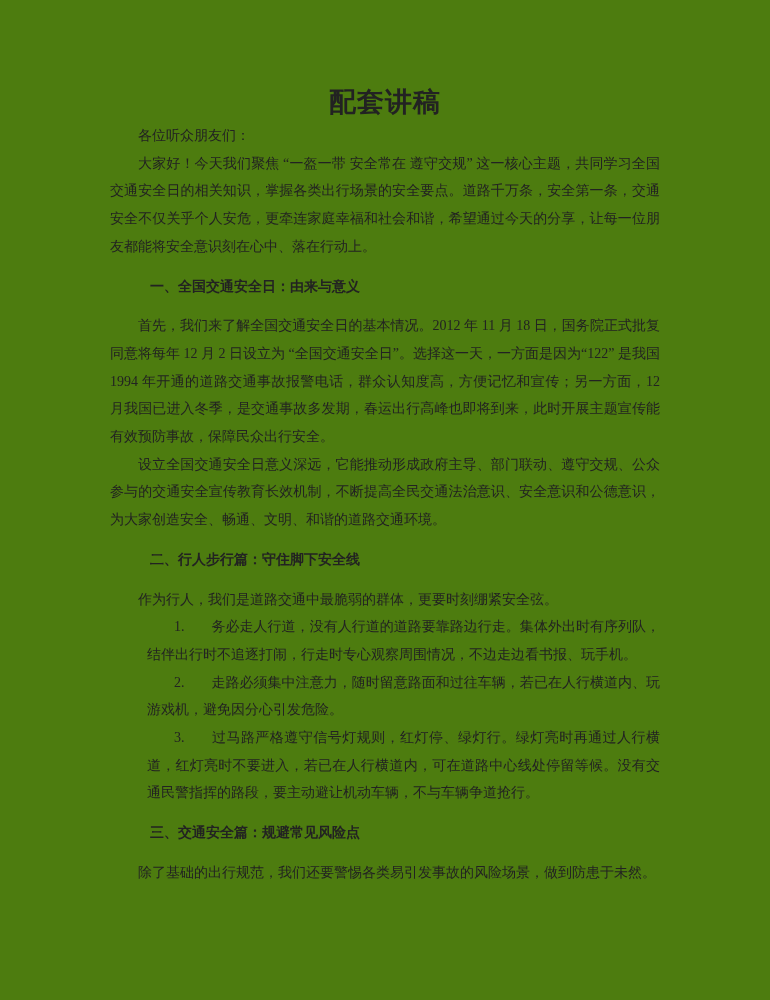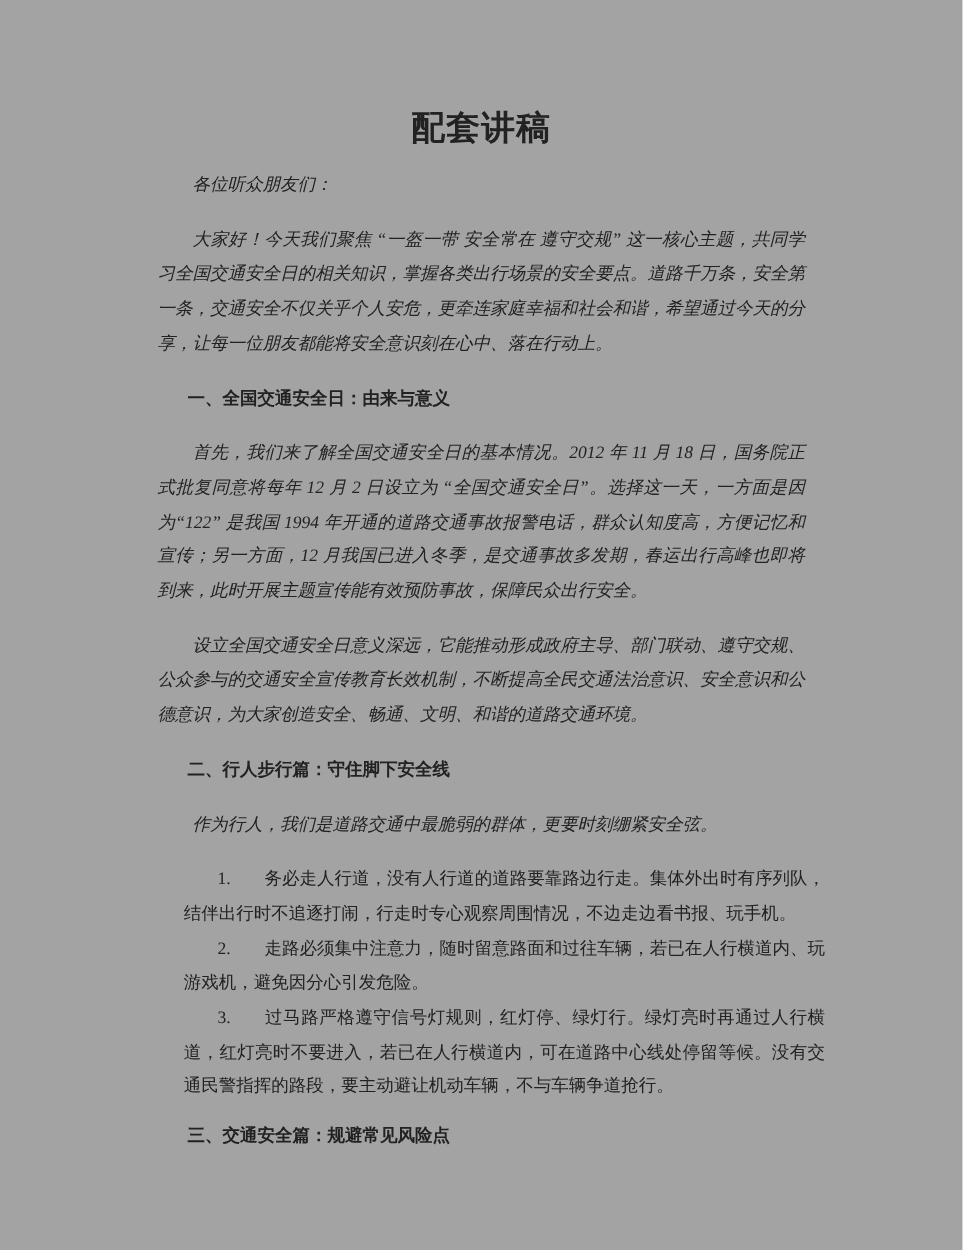--- a/index.html
+++ b/index.html
@@ -1,44 +1,43 @@
 <!DOCTYPE html>
 <html><head>
 <meta charset="utf-8">
 <style>
   html, body { margin: 0; padding: 0; background: #ffffff; }
   .page {
     position: relative;
     width: 770px;
     height: 1000px;
     margin: 0 auto;
-    background: #a3a3a3;
+    background: #4d7c0f;
     overflow: hidden;
     font-family: "Liberation Serif", "DejaVu Serif", serif;
     color: #222222;
     box-sizing: border-box;
     padding: 85px 110px 0 110px;
   }
   .doc-title {
     font-size: 27px;
     line-height: 34px;
     font-weight: bold;
     text-align: center;
     letter-spacing: 1px;
     margin: 0 0 3px 0;
   }
   .doc-body {
     font-size: 14px;
     line-height: 27.7px;
     text-align: justify;
   }
   .para {
-    margin: 16px;
+    margin: 0;
     text-indent: 28px;
-    font-style: italic;
   }
   .heading {
     margin: 12px;
     text-indent: 28px;
     font-weight: bold;
   }
   .list-item {
     margin: 0 0 0 37px;
     text-indent: 27px;
   }
@@ -57,14 +56,15 @@
       <div class="para">大家好！今天我们聚焦 “一盔一带 安全常在 遵守交规” 这一核心主题，共同学习全国交通安全日的相关知识，掌握各类出行场景的安全要点。道路千万条，安全第一条，交通安全不仅关乎个人安危，更牵连家庭幸福和社会和谐，希望通过今天的分享，让每一位朋友都能将安全意识刻在心中、落在行动上。</div>
       <div class="heading">一、全国交通安全日：由来与意义</div>
       <div class="para">首先，我们来了解全国交通安全日的基本情况。2012 年 11 月 18 日，国务院正式批复同意将每年 12 月 2 日设立为 “全国交通安全日”。选择这一天，一方面是因为“122” 是我国 1994 年开通的道路交通事故报警电话，群众认知度高，方便记忆和宣传；另一方面，12 月我国已进入冬季，是交通事故多发期，春运出行高峰也即将到来，此时开展主题宣传能有效预防事故，保障民众出行安全。</div>
       <div class="para">设立全国交通安全日意义深远，它能推动形成政府主导、部门联动、遵守交规、公众参与的交通安全宣传教育长效机制，不断提高全民交通法治意识、安全意识和公德意识，为大家创造安全、畅通、文明、和谐的道路交通环境。</div>
       <div class="heading">二、行人步行篇：守住脚下安全线</div>
       <div class="para">作为行人，我们是道路交通中最脆弱的群体，更要时刻绷紧安全弦。</div>
       <div class="list-item"><span>1.</span><span class="tab"></span><span>务必走人行道，没有人行道的道路要靠路边行走。集体外出时有序列队，结伴出行时不追逐打闹，行走时专心观察周围情况，不边走边看书报、玩手机。</span></div>
       <div class="list-item"><span>2.</span><span class="tab"></span><span>走路必须集中注意力，随时留意路面和过往车辆，若已在人行横道内、玩游戏机，避免因分心引发危险。</span></div>
       <div class="list-item"><span>3.</span><span class="tab"></span><span>过马路严格遵守信号灯规则，红灯停、绿灯行。绿灯亮时再通过人行横道，红灯亮时不要进入，若已在人行横道内，可在道路中心线处停留等候。没有交通民警指挥的路段，要主动避让机动车辆，不与车辆争道抢行。</span></div>
       <div class="heading">三、交通安全篇：规避常见风险点</div>
+      <div class="para">除了基础的出行规范，我们还要警惕各类易引发事故的风险场景，做到防患于未然。</div>
     </div>
 </div>
 
 </body></html>

